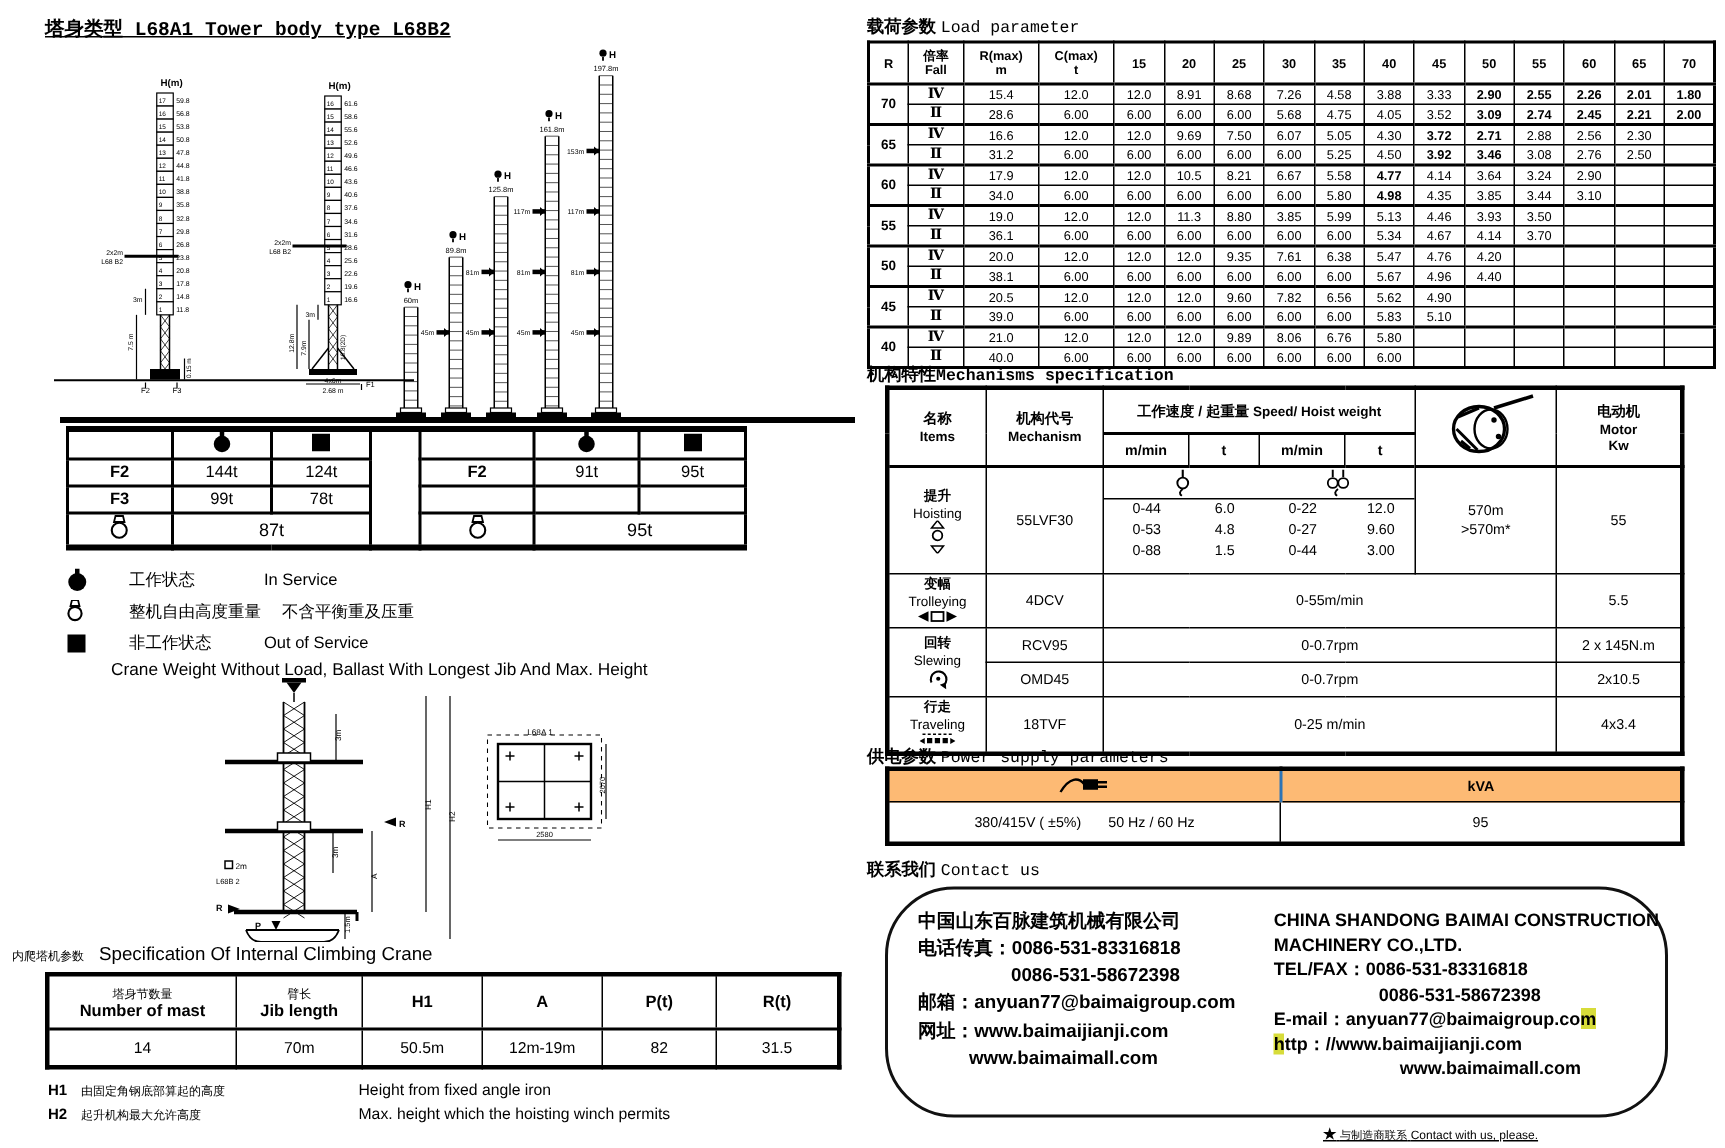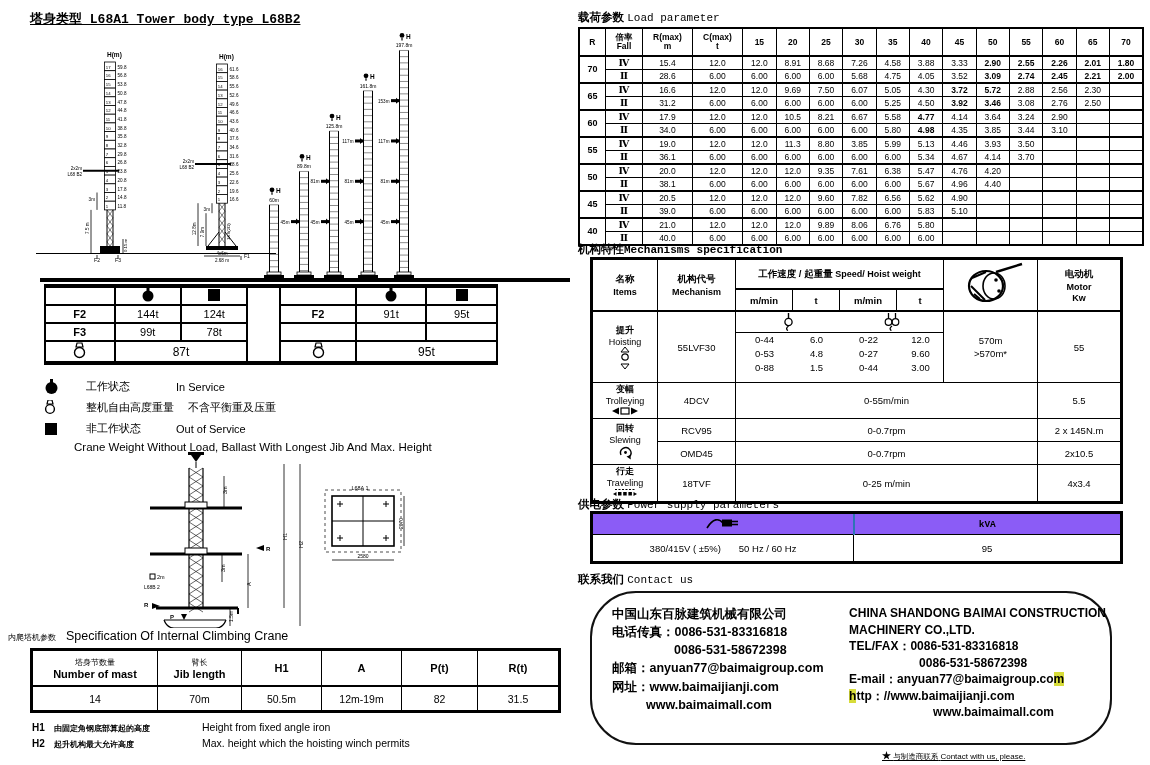--- a/index.html
+++ b/index.html
@@ -51,21 +51,21 @@
   #mastTable{width:530px;text-align:center;border:3px solid #000;table-layout:fixed;}
   #mastTable td{border:1px solid #000;padding:1px 0;}
   #mastTable tr.hd td{border-bottom:2px solid #000;height:32px;}
   #mastTable .mt-zh{font-size:8px;display:block;}
   #mastTable .mt-en{font-size:11px;font-weight:bold;display:block;}
   #mastTable tr.vals td{height:21px;font-size:10.5px;}
 
   
   .note-row{display:flex;align-items:baseline;height:16px;}
   .note-key{font-weight:bold;font-size:10px;width:22px;}
-  .note-zh{font-size:8px;width:148px;font-weight:bold;}
+  .note-zh{font-size:8px;width:185px;}
   .note-en{font-size:10.5px;}
 
   
   #mechTable{width:530px;font-size:9.5px;text-align:center;border:3px solid #000;table-layout:fixed;}
   #mechTable td{border:1px solid #000;padding:0;overflow:hidden;}
   #mechTable tr.mh1 td{height:28px;}
   #mechTable tr.mh2 td{height:20px;font-weight:bold;}
   #mechTable .hzh{font-weight:bold;font-size:9.5px;}
   #mechTable .hen{font-weight:bold;font-size:9px;}
   #mechTable tr.mh1 td, #mechTable tr.mh2 td{border-bottom:2px solid #000;}
@@ -77,21 +77,21 @@
   #mechTable tr.slew td{height:22px;}
   #mechTable tr.travel td{height:36px;}
   .hoist-grid{display:grid;grid-template-columns:57px 47px 57px 47px;font-size:9.5px;}
   .hoist-grid .hicon{grid-column:span 2;height:20px;display:flex;align-items:center;justify-content:center;border-bottom:1px solid #000;}
   .hoist-grid .hv{height:14px;line-height:14px;}
   .rope-cell{font-size:9.5px;line-height:1.4;}
 
   
   #powerTable{width:530px;text-align:center;border:3px solid #000;font-size:9.5px;table-layout:fixed;}
   #powerTable td{border:1px solid #000;padding:0;}
-  #powerTable tr.phead td{background:#8b5cf6;height:20px;font-weight:bold;font-family:Liberation Mono, monospace;}
+  #powerTable tr.phead td{background:#fdba74;height:20px;font-weight:bold;}
   #powerTable tr.phead td:first-child{border-right:2px solid #2e74b5;}
   #powerTable tr.pbody td{height:26px;}
   .pv{display:inline-block;margin:0 9px;}
 
   
   #contactBox{width:494px;height:126px;border:2px solid #111;border-radius:46px;padding:12px 4px 12px 20px;display:flex;}
   .c-cn{width:258px;font-size:12.5px;font-weight:600;line-height:1.45;white-space:nowrap;}
   .c-en{font-size:12px;font-weight:600;line-height:1.38;white-space:nowrap;}
   .ind62{padding-left:62px;} .ind34{padding-left:34px;}
   .ind70{padding-left:70px;} .ind84{padding-left:84px;}
@@ -800,21 +800,21 @@
           <td class="fall">Ⅳ</td>
           <td>16.6</td>
           <td>12.0</td>
           <td>12.0</td>
           <td>9.69</td>
           <td>7.50</td>
           <td>6.07</td>
           <td>5.05</td>
           <td>4.30</td>
           <td class="bv">3.72</td>
-          <td class="bv">5.72</td>
+          <td class="bv">2.71</td>
           <td>2.88</td>
           <td>2.56</td>
           <td>2.30</td>
           <td></td>
         </tr>
         <tr>
           <td class="fall">Ⅱ</td>
           <td>31.2</td>
           <td>6.00</td>
           <td>6.00</td>

